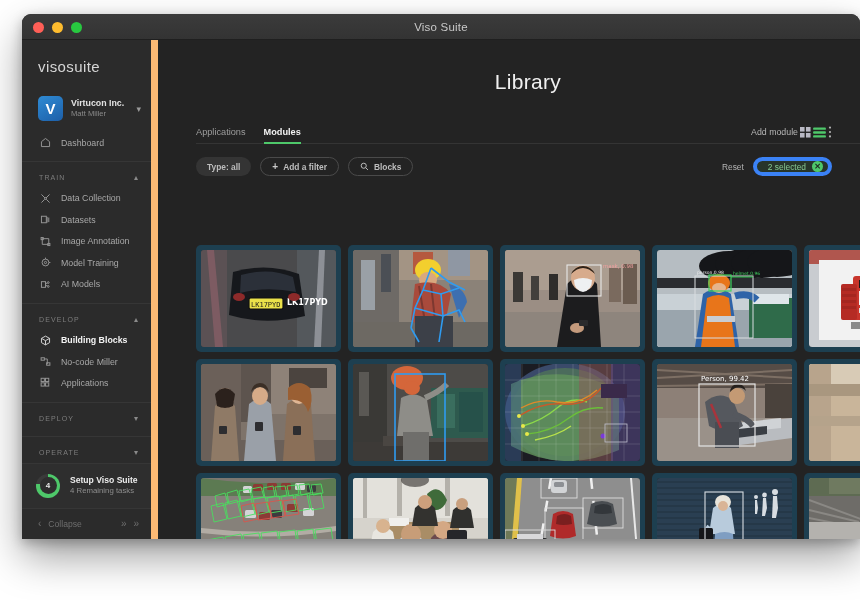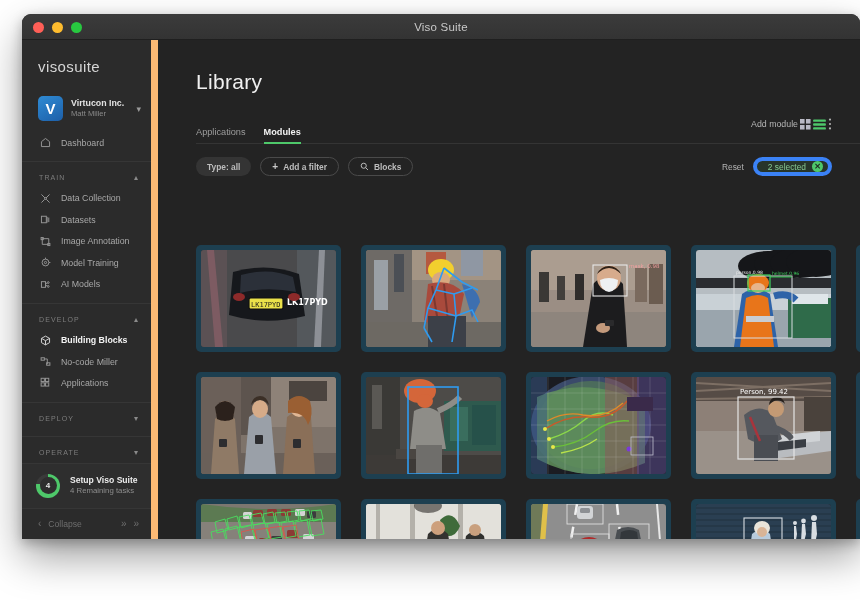--- a/index.html
+++ b/index.html
@@ -111,37 +111,37 @@
   .setup-sub { font-size: 7.8px; color: #8d8d8d; line-height: 1.4; }
 
   #collapse-row {
     display: flex; align-items: center; gap: 7px;
     height: 34px; padding: 0 12px 0 16px; color: #6e6e6e; font-size: 8.6px;
   }
   #collapse-row .spacer { flex: 1; }
   #collapse-row .chv { font-size: 10px; color: #6e6e6e; }
 
   
-  #main { flex: 1; background: #232323; position: relative; overflow: hidden; }
+  #main { flex: 1; background: #232323; position: relative; overflow: hidden; text-align: center; }
   #page-title { color: #f0f0f0; font-size: 21px; font-weight: 300; padding: 30px 0 0 38px; letter-spacing: .3px; }
 
   #tabbar {
     margin: 26px 0 0 38px; height: 24px;
     display: flex; align-items: flex-end; gap: 18px;
     border-bottom: 1px solid #343434; padding-right: 0;
     position: relative;
   }
   .tab { font-size: 9.2px; color: #9d9d9d; padding-bottom: 6px; position: relative; }
   .tab.active { color: #f2f2f2; font-weight: bold; }
   .tab.active::after {
     content: ""; position: absolute; left: 0; right: 0; bottom: -1px;
     height: 2px; background: #4ec86a;
   }
   #tabbar-right {
-    position: absolute; right: 28px; bottom: 13px;
+    position: absolute; right: 28px; bottom: 5px;
     display: flex; align-items: center; gap: 2px;
   }
   #add-module-label { font-size: 8.8px; color: #b6b6b6; }
 
   #filterbar {
     margin: 13px 0 0 38px; display: flex; align-items: center; gap: 9px;
     padding-right: 28px;
   }
   .chip {
     height: 19px; border-radius: 10px; padding: 0 11px;
@@ -164,21 +164,21 @@
     color: #1d2a20; font-size: 8px; font-weight: bold;
     display: flex; align-items: center; justify-content: center;
   }
 
   
   #grid {
     position: absolute; left: 38px; right: 0; top: 205px; bottom: 0;
     display: grid;
     grid-template-columns: repeat(5, 145px);
     grid-auto-rows: 107px;
-    gap: 20px;
+    gap: 7px;
     overflow: hidden;
   }
   .card {
     background: #1d3f50;
     border-radius: 5px;
     padding: 5px;
     overflow: hidden;
     position: relative;
   }
   .thumb {

